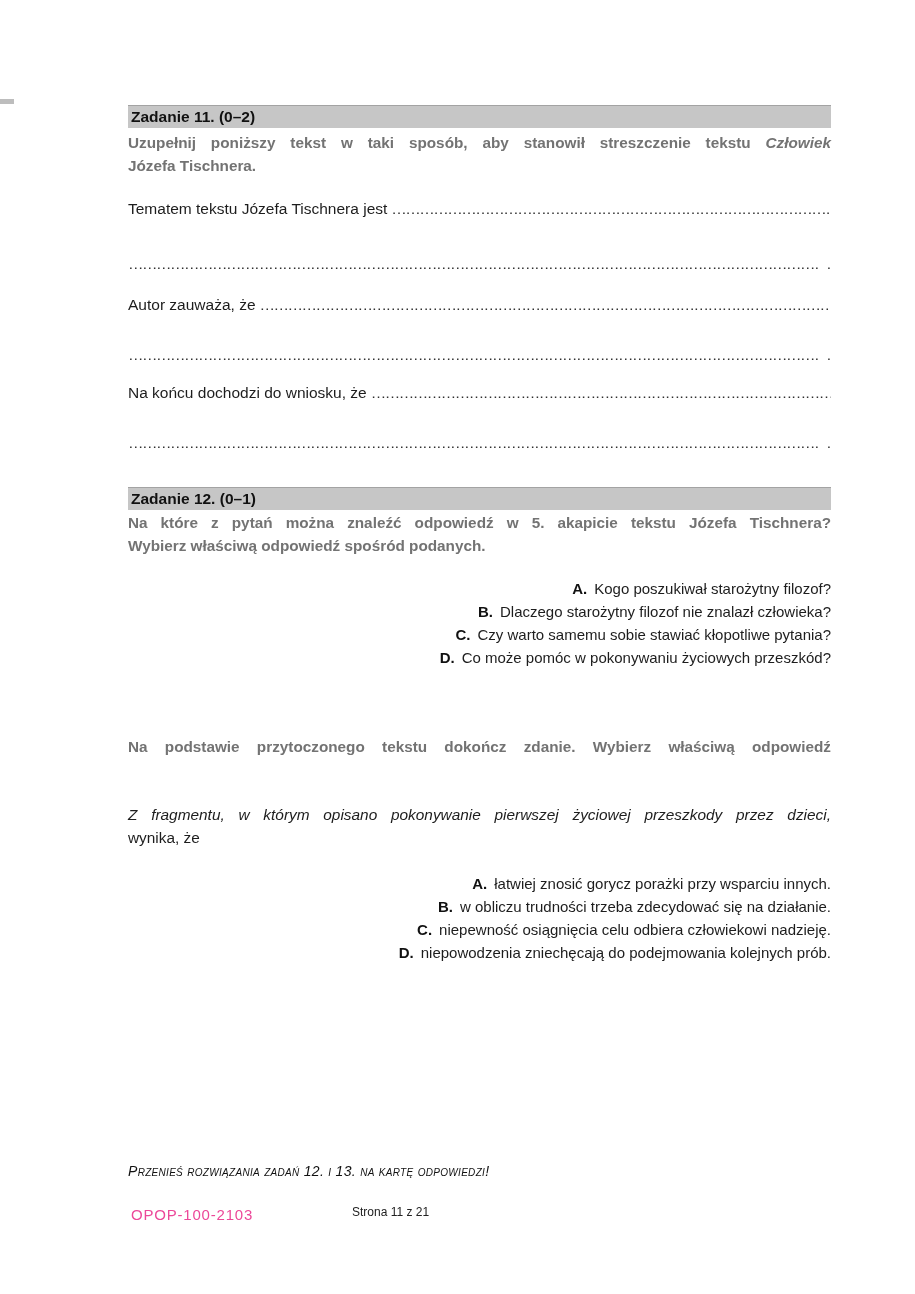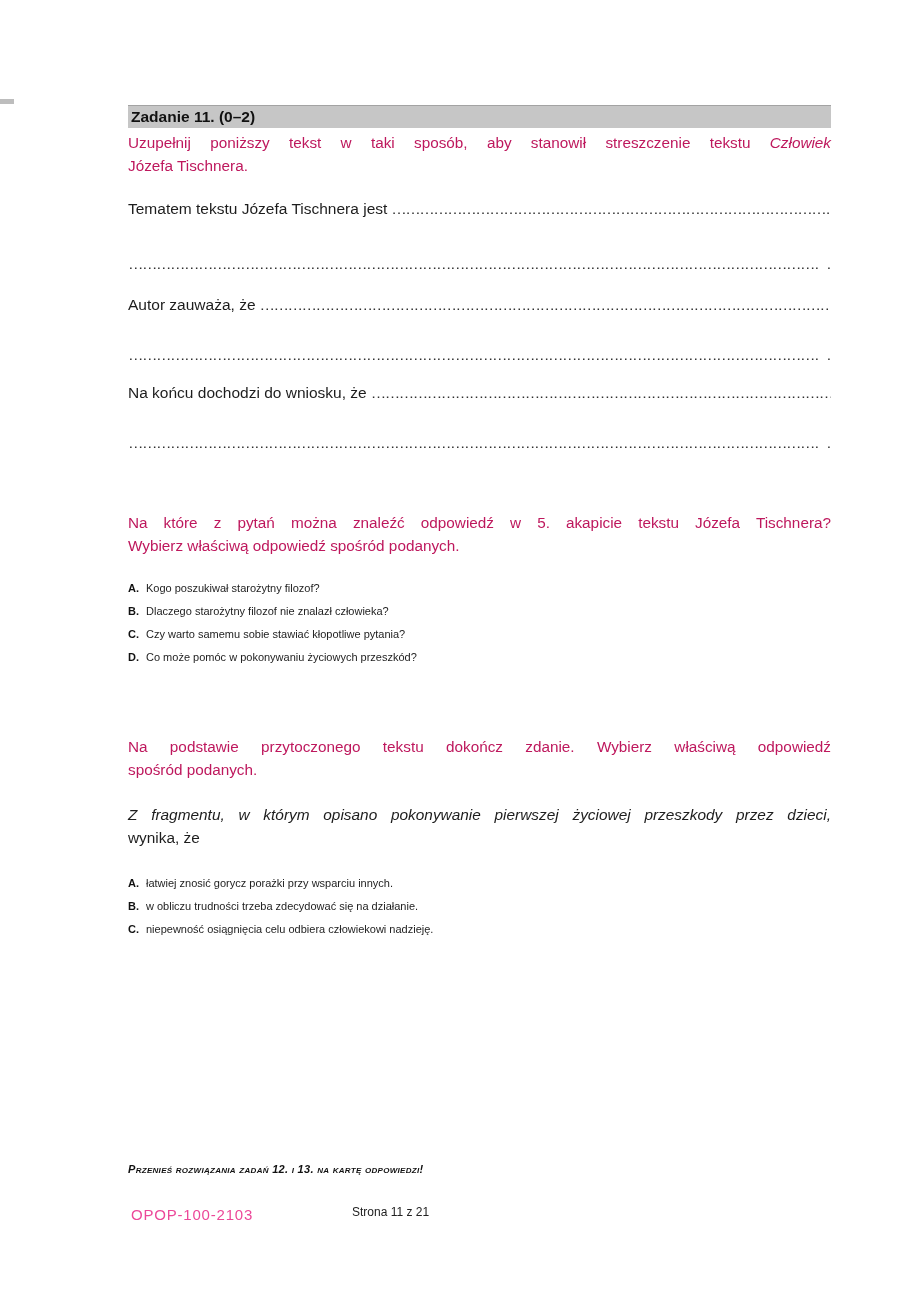--- a/index.html
+++ b/index.html
@@ -20,21 +20,21 @@
     background: #c6c6c6;
     border-top: 1px solid #a3a3a3;
     font-weight: bold;
     font-size: 15.5px;
     line-height: 22px;
     padding-left: 3px;
     color: #111;
   }
 
   
-  .instr { font-weight: normal; font-size: 15.3px; line-height: 23px; color: #be185d; }
+  .instr { font-weight: bold; font-size: 15.3px; line-height: 23px; color: #737373; }
   .instr .jl { text-align: justify; text-align-last: justify; }
   .instr i { font-style: italic; }
 
   
   .para { font-size: 15.4px; line-height: 23px; color: #1d1d1d; }
   .para .jl { text-align: justify; text-align-last: justify; font-style: italic; }
 
   
   .blank-row {
     display: flex;
@@ -50,29 +50,29 @@
     min-width: 0;
     overflow: hidden;
     color: #2e2e2e;
     padding-left: 4px;
     letter-spacing: -1.5px;
   }
   .blank-row .dots.full { padding-left: 0; }
   .blank-row .tail { flex: 0 0 auto; padding-left: 7px; color: #2e2e2e; }
 
   
-  .opt { font-size: 11px; line-height: 23px; white-space: nowrap; color: #1d1d1d; }
+  .opt { font-size: 15px; line-height: 23px; white-space: nowrap; color: #1d1d1d; text-align: right; }
   .opt .letter { font-weight: bold; margin-right: 7px; color: #111; }
 
   
   .note {
-    font-weight: bold;
+    font-weight: normal;
     font-style: italic;
     font-variant: small-caps;
-    font-size: 11px;
+    font-size: 14px;
     letter-spacing: 0.3px;
     color: #111;
     white-space: nowrap;
   }
 
   
   .footer-code {
     position: absolute;
     left: 131px;
     font-size: 15px;
@@ -130,20 +130,23 @@
 
   <div class="abs blank-row" style="top:381px">
     <span class="lbl">Na końcu dochodzi do wniosku, że</span>
     <span class="dots">…………………………………………………………………………………………………………………………………………</span>
   </div>
   <div class="abs blank-row" style="top:431px">
     <span class="dots full">…………………………………………………………………………………………………………………………………………</span>
     <span class="tail">.</span>
   </div>
 
+  <div class="abs bar" style="top:487px">
+    <span>Zadanie 12. (0–1)</span>
+  </div>
 
   <div class="abs instr" style="top:511px">
     <div class="jl">Na które z pytań można znaleźć odpowiedź w 5. akapicie tekstu Józefa Tischnera?</div>
     <div>Wybierz właściwą odpowiedź spośród podanych.</div>
   </div>
 
   <div class="abs opt" style="top:577px">
     <span class="letter">A.</span><span>Kogo poszukiwał starożytny filozof?</span>
   </div>
   <div class="abs opt" style="top:600px">
@@ -152,36 +155,38 @@
   <div class="abs opt" style="top:623px">
     <span class="letter">C.</span><span>Czy warto samemu sobie stawiać kłopotliwe pytania?</span>
   </div>
   <div class="abs opt" style="top:646px">
     <span class="letter">D.</span><span>Co może pomóc w pokonywaniu życiowych przeszkód?</span>
   </div>
 
 
   <div class="abs instr" style="top:735px">
     <div class="jl">Na podstawie przytoczonego tekstu dokończ zdanie. Wybierz właściwą odpowiedź</div>
-    <div>spośród podanych.</div>
   </div>
 
   <div class="abs para" style="top:803px">
     <div class="jl">Z fragmentu, w którym opisano pokonywanie pierwszej życiowej przeszkody przez dzieci,</div>
     <div>wynika, że</div>
   </div>
 
   <div class="abs opt" style="top:872px">
     <span class="letter">A.</span><span>łatwiej znosić gorycz porażki przy wsparciu innych.</span>
   </div>
   <div class="abs opt" style="top:918px">
     <span class="letter">C.</span><span>niepewność osiągnięcia celu odbiera człowiekowi nadzieję.</span>
   </div>
   <div class="abs opt" style="top:895px">
     <span class="letter">B.</span><span>w obliczu trudności trzeba zdecydować się na działanie.</span>
   </div>
+  <div class="abs opt" style="top:941px">
+    <span class="letter">D.</span><span>niepowodzenia zniechęcają do podejmowania kolejnych prób.</span>
+  </div>
 
   <div class="abs note" style="top:1163px">Przenieś rozwiązania zadań 12. i 13. na kartę odpowiedzi!</div>
 
   <div class="footer-code" style="top:1206px">OPOP-100-2103</div>
   <div class="footer-page" style="top:1205px">Strona 11 z 21</div>
 
 </div>
 
 </body></html>

